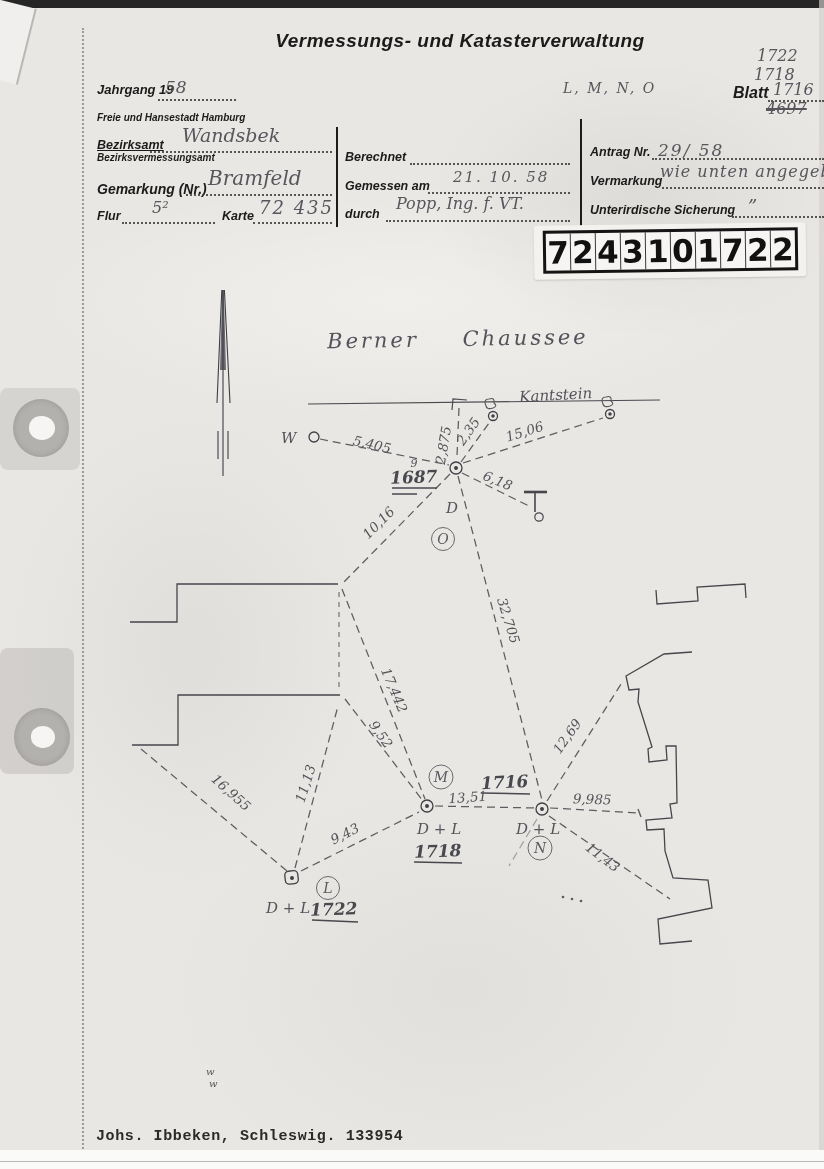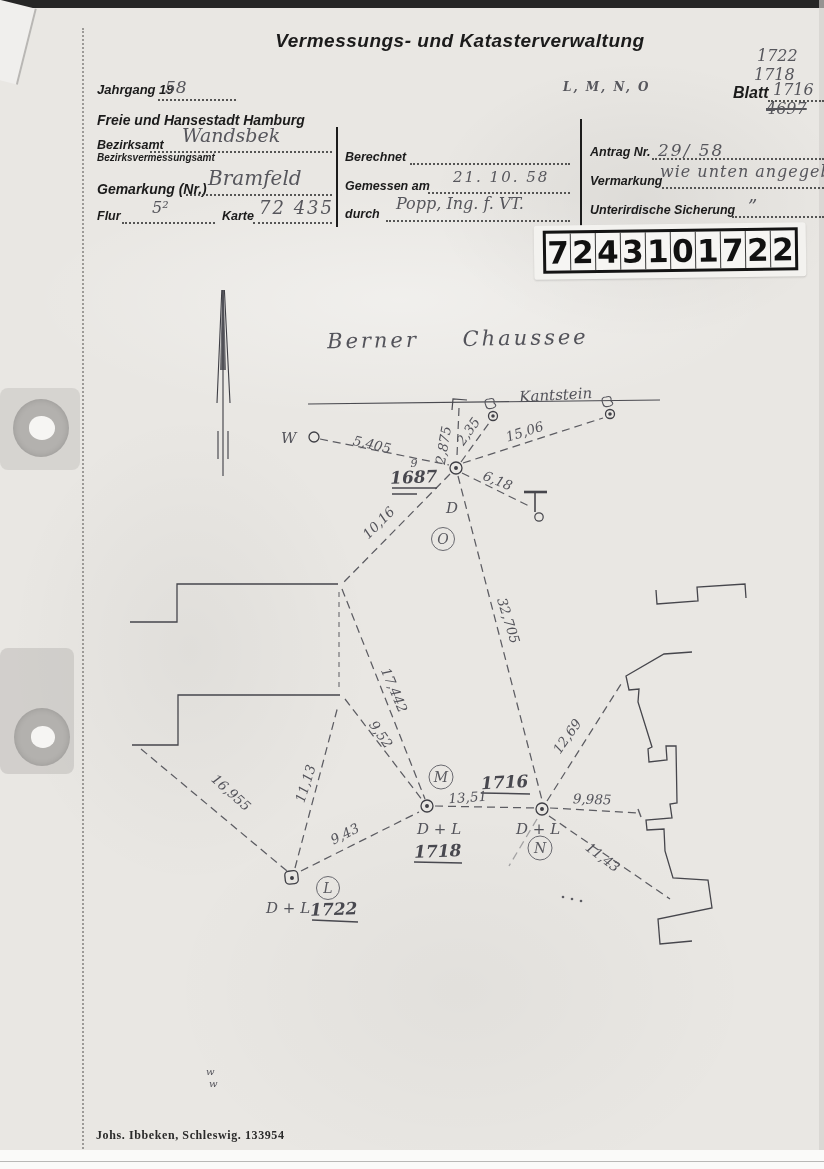--- a/index.html
+++ b/index.html
@@ -27,21 +27,21 @@
   .dotline{position:absolute;border-bottom:2px dotted #3c3c3c;height:0;opacity:.85;}
   .vdiv{position:absolute;width:2px;background:#1c1c1c;}
   .strike{text-decoration:line-through;text-decoration-thickness:2px;}
   .agency{left:160px;top:30px;width:600px;text-align:center;font-size:19px;letter-spacing:.5px;}
   .title{left:330px;top:70px;width:250px;text-align:center;font-size:23px;letter-spacing:1px;border-bottom:3px solid #151515;padding-bottom:3px;}
   .stamp-label{position:absolute;left:534px;top:224px;width:272px;height:54px;background:#f3f2ef;border-radius:3px;transform:rotate(-.8deg);box-shadow:0 1px 2px rgba(0,0,0,.15);}
   .stampbox{position:absolute;left:543px;top:229px;display:flex;border:3px solid #141414;background:#f6f5f3;transform:rotate(-.8deg);}
   .stampbox .cell{width:24px;height:37px;border-right:1px solid #3a3a3a;display:flex;align-items:center;justify-content:center;
     font-family:"DejaVu Sans",sans-serif;font-weight:800;font-size:31px;color:#111;}
   .stampbox .cell:last-child{border-right:none;}
-  .footer{position:absolute;left:96px;top:1128px;font-family:Liberation Serif, serif;font-weight:bold;font-size:12px;letter-spacing:.6px;color:#2a2a2a;}
+  .footer{position:absolute;left:96px;top:1128px;font-family:Liberation Mono, monospace;font-weight:bold;font-size:15px;letter-spacing:.6px;color:#2a2a2a;}
   svg text{font-family:"DejaVu Serif",serif;font-style:italic;fill:#53535a;}
   svg .meas{font-size:13.5px;}
   svg .ptnum{font-size:17px;font-weight:bold;fill:#48484f;}
   svg .seclet{font-size:14px;fill:#5a5a60;}
 </style>
 </head>
 <body>
 
 <div class="page">
 
@@ -52,39 +52,39 @@
   <div class="patch" style="left:0;top:388px;width:80px;height:82px;"></div>
   <div class="patch" style="left:0;top:648px;width:74px;height:126px;background:rgba(175,173,170,.4);"></div>
   <div class="hole" style="left:13px;top:399px;width:56px;height:58px;">
     <div class="inner" style="left:16px;top:17px;width:26px;height:24px;"></div>
   </div>
   <div class="hole" style="left:14px;top:708px;width:56px;height:58px;">
     <div class="inner" style="left:17px;top:18px;width:24px;height:22px;"></div>
   </div>
 
   <div class="printed agency">Vermessungs- und Katasterverwaltung</div>
-  <div class="hw" style="left:563px;top:80px;font-size:12px;letter-spacing:2px;font-weight:bold;">L, M, N, O</div>
+  <div class="hw" style="left:563px;top:80px;font-size:14px;letter-spacing:2px;">L, M, N, O</div>
 
   <div class="printed" style="left:97px;top:82px;font-size:13px;">Jahrgang 19</div>
   <div class="hw" style="left:165px;top:77px;font-size:17px;">58</div>
   <div class="dotline" style="left:158px;top:99px;width:78px;"></div>
 
   <div class="hw" style="left:757px;top:46px;font-size:16px;">1722</div>
   <div class="hw" style="left:754px;top:65px;font-size:16px;">1718</div>
   <div class="printed" style="left:733px;top:84px;font-size:16px;">Blatt</div>
   <div class="hw" style="left:773px;top:80px;font-size:16px;">1716</div>
   <div class="dotline" style="left:768px;top:100px;width:56px;"></div>
   <div class="hw strike" style="left:766px;top:99px;font-size:16px;">4697</div>
 
-  <div class="printed" style="left:97px;top:112px;font-size:14px;">Freie und Hansestadt Hamburg</div>
+  <div class="printed" style="left:97px;top:112px;font-size:10px;">Freie und Hansestadt Hamburg</div>
 
   <div class="vdiv" style="left:336px;top:127px;height:100px;"></div>
   <div class="vdiv" style="left:580px;top:119px;height:110px;"></div>
 
-  <div class="printed" style="left:97px;top:138px;font-size:12.5px;">Bezirksamt</div>
+  <div class="printed" style="left:97px;top:138px;font-size:12.5px;text-decoration:underline;">Bezirksamt</div>
   <div class="dotline" style="left:150px;top:151px;width:182px;"></div>
   <div class="hw" style="left:182px;top:124px;font-size:19px;">Wandsbek</div>
   <div class="printed" style="left:97px;top:152px;font-size:10px;">Bezirksvermessungsamt</div>
 
   <div class="printed" style="left:97px;top:181px;font-size:14px;">Gemarkung (Nr.)</div>
   <div class="dotline" style="left:186px;top:194px;width:146px;"></div>
   <div class="hw" style="left:208px;top:166px;font-size:20px;">Bramfeld</div>
 
   <div class="printed" style="left:97px;top:209px;font-size:12.5px;">Flur</div>
   <div class="dotline" style="left:122px;top:222px;width:93px;"></div>

